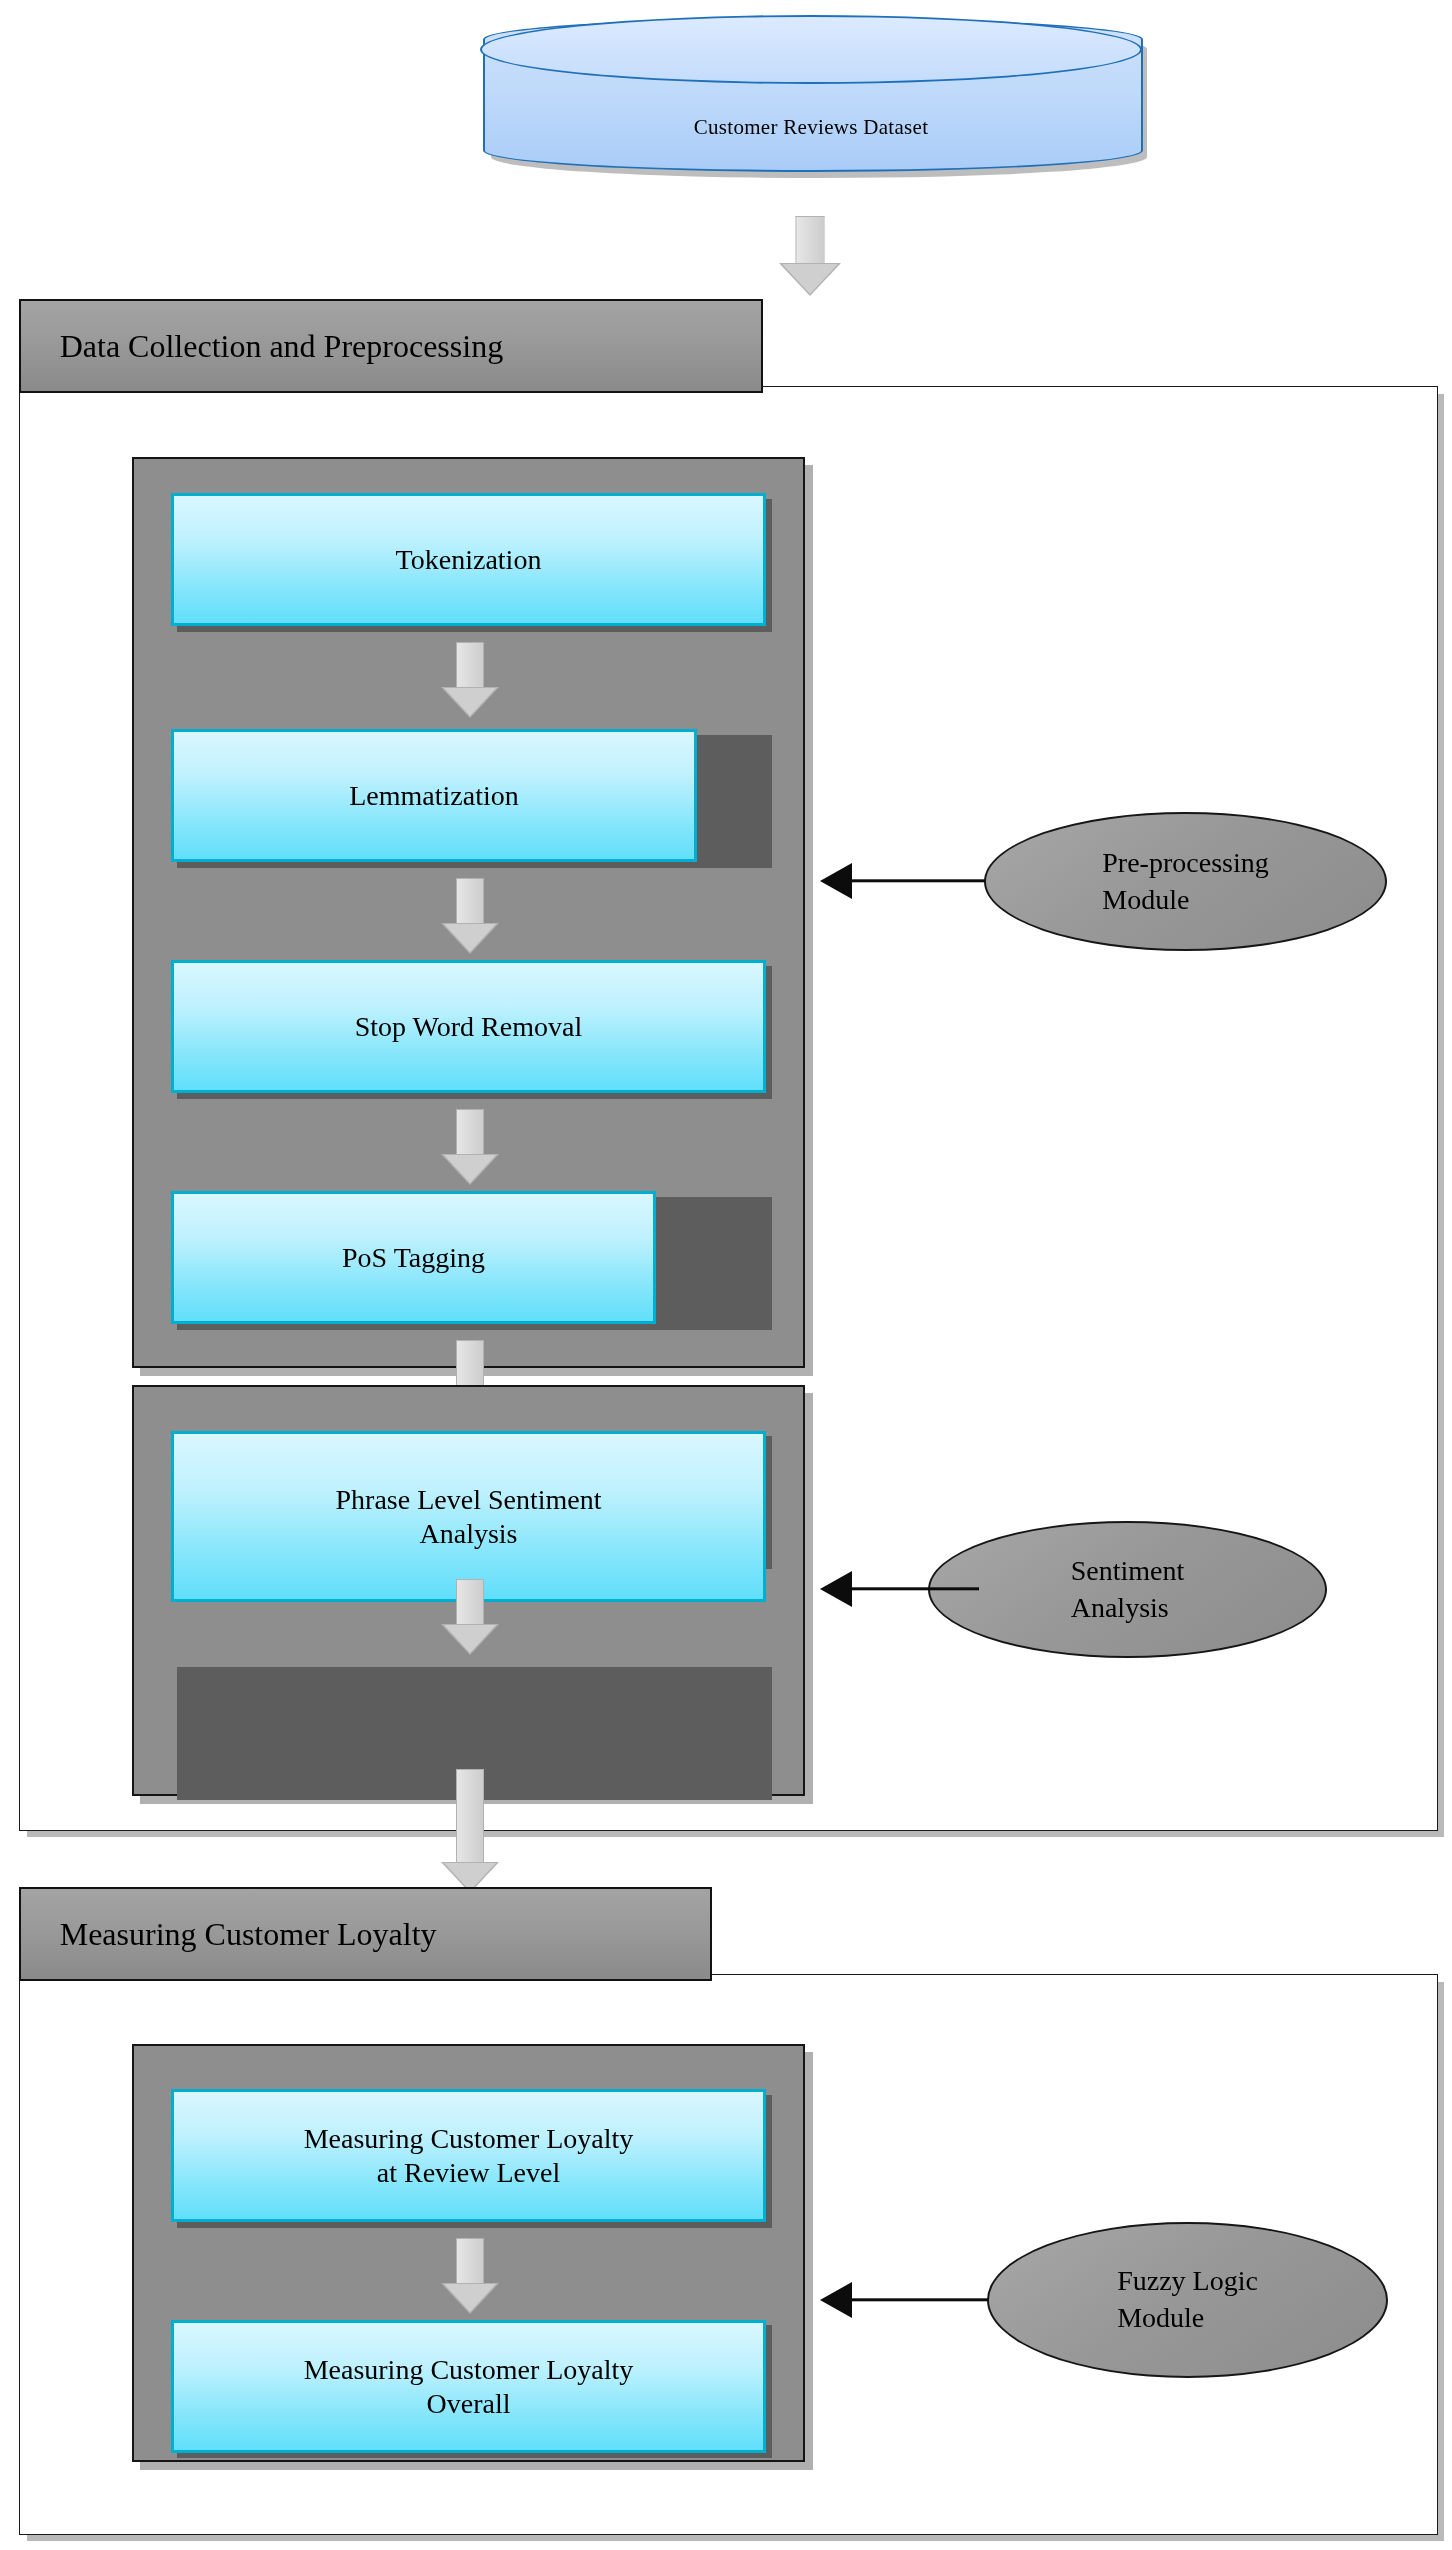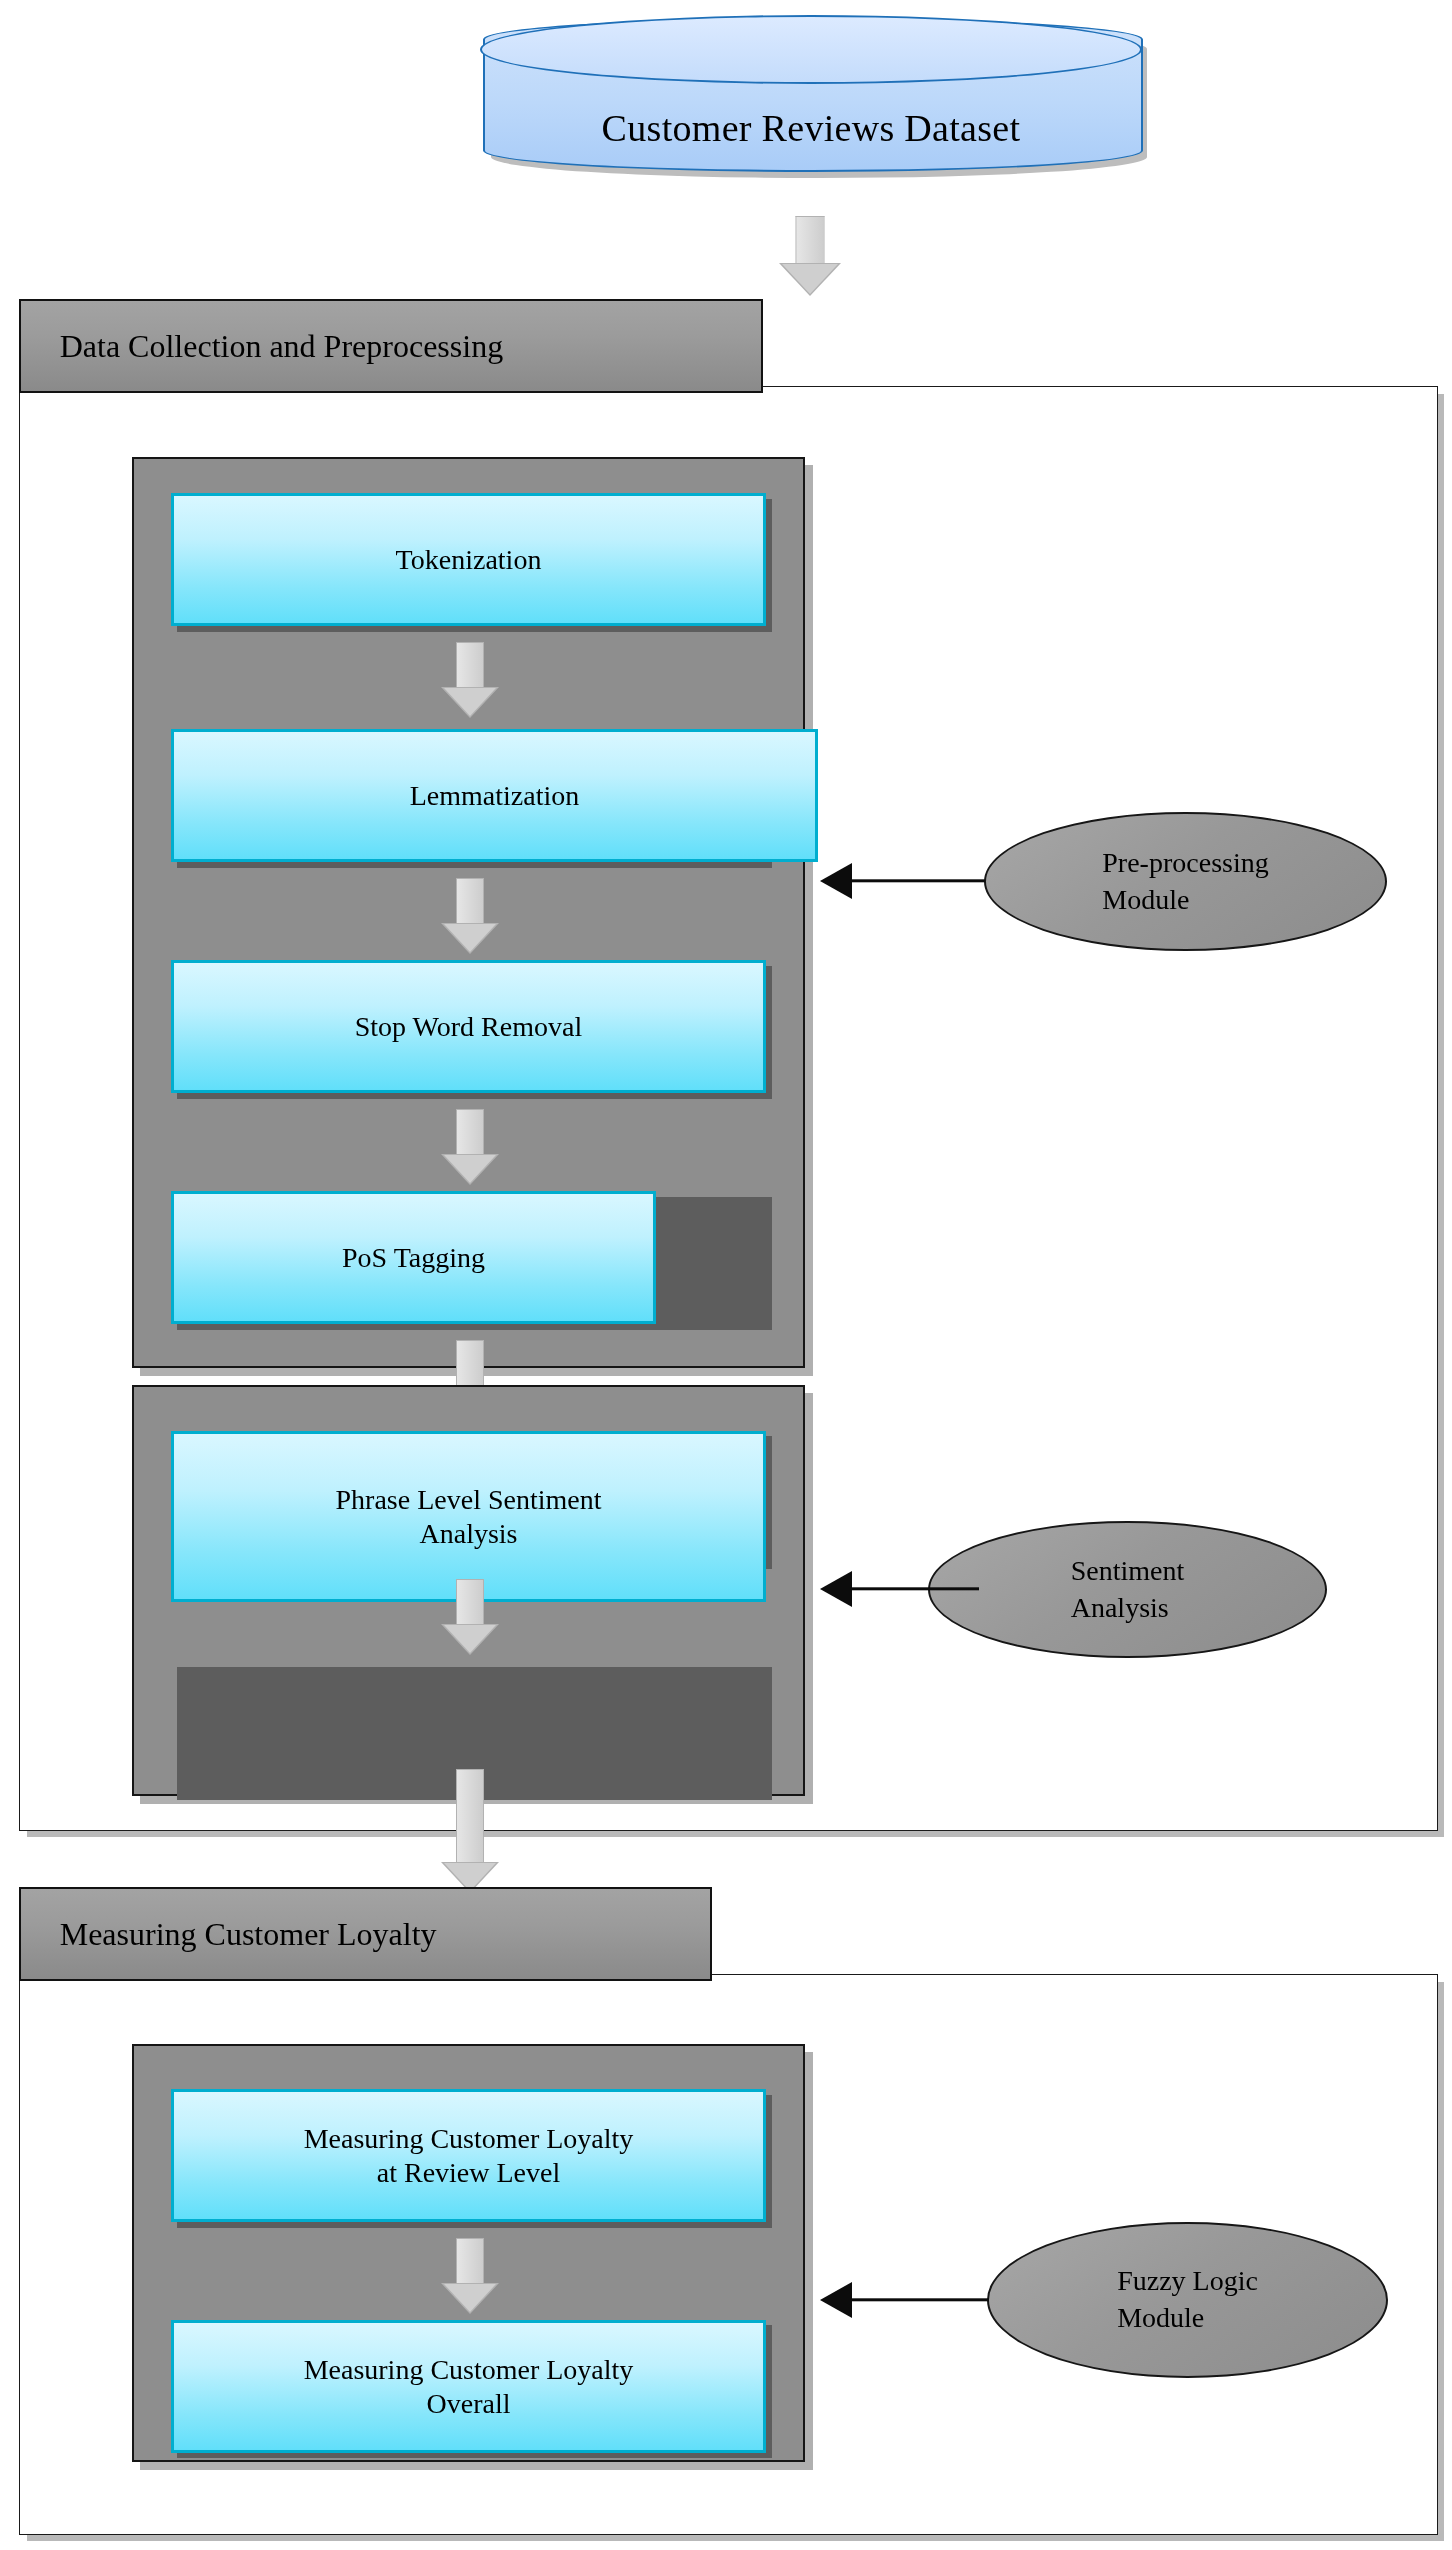--- a/index.html
+++ b/index.html
@@ -13,21 +13,21 @@
   .cyl .shadow{position:absolute;left:8px;top:10.2px;width:100%;height:100%;
        background:#bdbdbd;border-radius:50%/14%;}
   .cyl .body{position:absolute;left:0;top:0;width:100%;height:100%;
        background:linear-gradient(180deg,#cfe2fb 0%,#bcd8fa 55%,#a9ccf7 100%);
        border:2.8px solid #1f70b8;border-radius:50%/14%;}
   .cyl .lid{position:absolute;left:-2.8px;top:-2.8px;width:calc(100% + 5.7px);height:46%;
        background:linear-gradient(180deg,#dceaff 0%,#c4dcfb 100%);
        border:2.8px solid #1f70b8;border-radius:50%;box-sizing:border-box;}
   .cyl .label{position:absolute;left:0;right:0;top:46%;bottom:0;
        display:flex;align-items:center;justify-content:center;
-       font-size:38px;letter-spacing:0.3px;}
+       font-size:21px;letter-spacing:0.3px;}
 
   
   .blockarrow{position:absolute;}
   .blockarrow .shaft{position:absolute;left:50%;top:0;transform:translateX(-50%);
        background:linear-gradient(90deg,#e6e6e6,#cdcdcd);
        border-left:1.7px solid #b2b2b2;border-right:1.7px solid #b2b2b2;
        border-top:1.7px solid #b2b2b2;box-sizing:border-box;}
   .blockarrow .head{position:absolute;left:50%;bottom:0;transform:translateX(-50%);
        width:0;height:0;border-left-style:solid;border-right-style:solid;
        border-left-color:transparent;border-right-color:transparent;
@@ -107,21 +107,21 @@
     <span>Tokenization</span>
   </div>
 
   <div class="blockarrow" style="left:440px;top:642px;width:59px;height:76px;">
     <div class="shaft" style="width:28px;height:49px;"></div>
     <div class="headedge" style="border-left-width:29px;border-right-width:29px;border-top-width:31px;"></div>
     <div class="head" style="border-left-width:26.6px;border-right-width:26.6px;border-top-width:28px;margin-bottom:1.7px;"></div>
   </div>
 
   <div class="pbox-shadow" style="left:177px;top:735px;width:595px;height:133px;"></div>
-  <div class="pbox" style="left:171px;top:729px;width:647px;height:133px;">
+  <div class="pbox" style="left:171px;top:729px;width:526px;height:133px;">
     <span>Lemmatization</span>
   </div>
 
   <div class="blockarrow" style="left:440px;top:878px;width:59px;height:76px;">
     <div class="shaft" style="width:28px;height:49px;"></div>
     <div class="headedge" style="border-left-width:29px;border-right-width:29px;border-top-width:31px;"></div>
     <div class="head" style="border-left-width:26.6px;border-right-width:26.6px;border-top-width:28px;margin-bottom:1.7px;"></div>
   </div>
 
   <div class="pbox-shadow" style="left:177px;top:966px;width:595px;height:133px;"></div>

